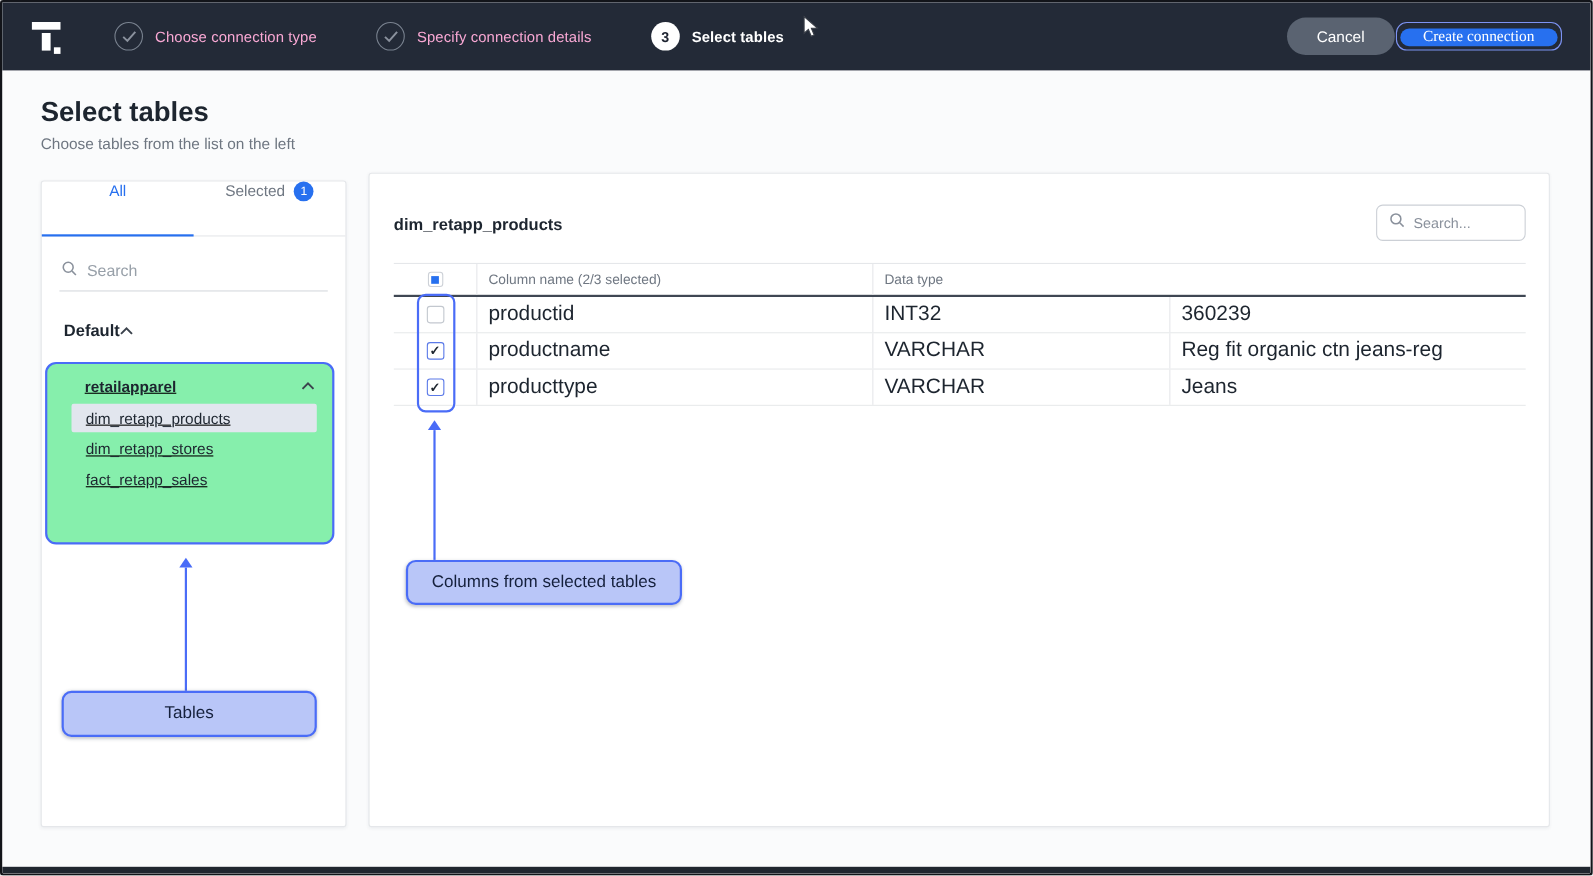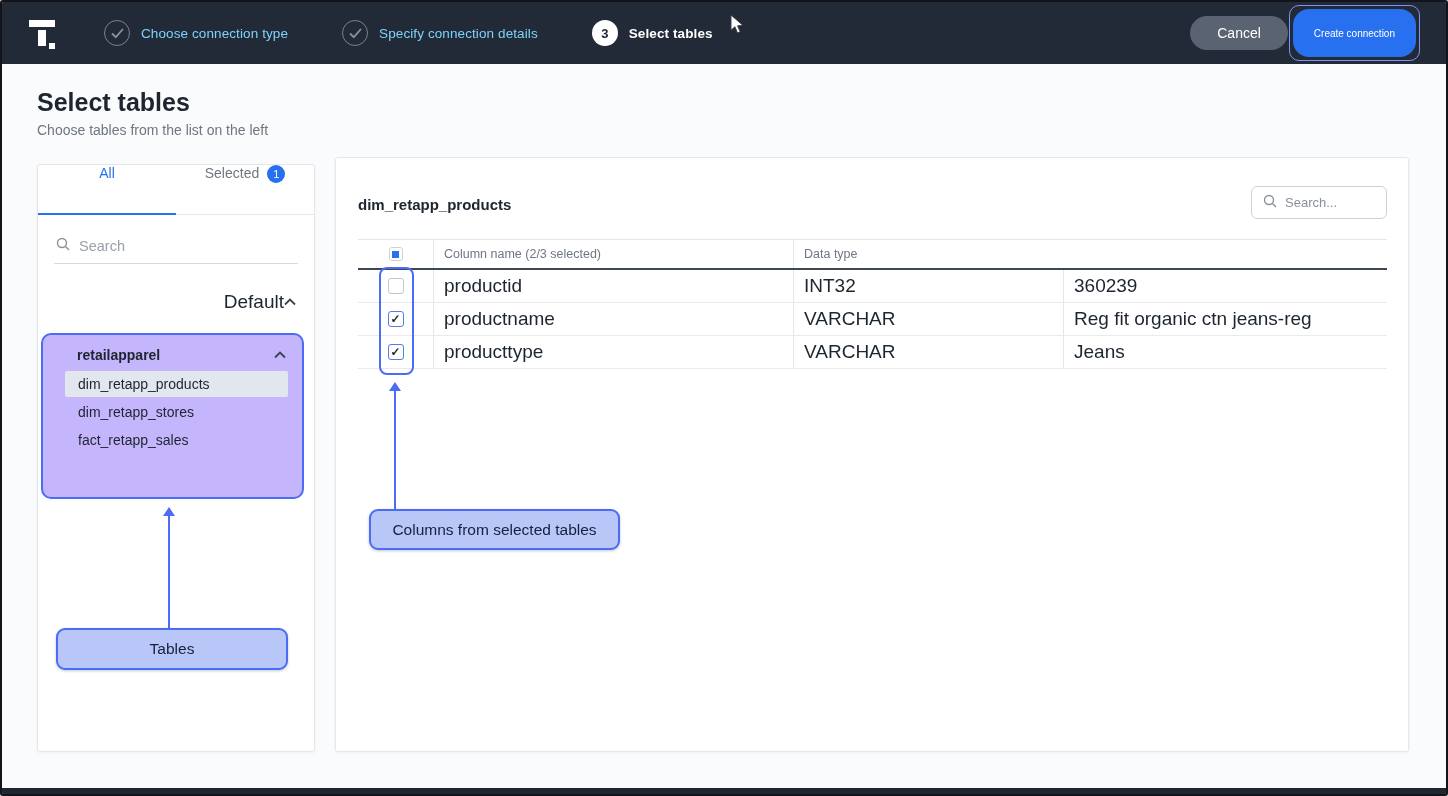--- a/index.html
+++ b/index.html
@@ -24,33 +24,33 @@
   }
   .logo{position:relative;width:30px;height:32px;margin-right:46px;flex:none;}
   .logo .bar-top{position:absolute;top:3px;left:1px;width:26px;height:7px;background:#fff;}
   .logo .bar-v{position:absolute;top:13px;left:10px;width:8px;height:16px;background:#fff;}
   .logo .dot{position:absolute;bottom:0;left:21px;width:6px;height:6px;background:#fff;}
   .step{display:flex;align-items:center;margin-right:54px;}
   .step-circle{
     width:26px;height:26px;border-radius:50%;display:flex;align-items:center;justify-content:center;flex:none;
   }
   .step.done .step-circle{border:1.5px solid #79828f;}
-  .step.done .step-label{color:#7dd3fc;}
+  .step.done .step-label{color:#f9a8d4;}
   .step.active .step-circle{background:#fff;color:#1d2330;font-weight:bold;font-size:13px;}
   .step.active .step-label{color:#fff;font-weight:600;}
   .step-label{margin-left:11px;font-size:13.5px;letter-spacing:.1px;}
   .topbar-actions{margin-left:auto;display:flex;align-items:center;gap:1px;}
   .btn-cancel{
     background:#5a6371;color:#fff;border:none;border-radius:17px;height:34px;padding:0 27px;
     font-size:14px;font-family:inherit;cursor:pointer;
   }
   .create-ring{border:1.5px solid #7d93f2;border-radius:10px;padding:3px;}
   .btn-create{
-    background:var(--accent-blue);color:#fff;border:none;border-radius:16px;height:48px;padding:0 21px;
-    font-size:10px;font-family:Liberation Sans, sans-serif;cursor:pointer;
+    background:var(--accent-blue);color:#fff;border:none;border-radius:16px;height:16px;padding:0 21px;
+    font-size:14px;font-family:Liberation Serif, serif;cursor:pointer;
   }
 
   
   .page-title{position:absolute;left:35px;top:86px;font-size:25px;font-weight:bold;color:#1d252f;}
   .page-subtitle{position:absolute;left:35px;top:120px;font-size:14px;color:#6e7681;}
 
   
   .left-card{
     position:absolute;left:35px;top:162px;width:278px;height:588px;background:#fff;
     border:1px solid #e5e7ea;border-radius:3px;box-shadow:0 1px 3px rgba(20,30,50,.05);
@@ -66,26 +66,26 @@
     background:var(--accent-blue);color:#fff;width:18px;height:18px;border-radius:50%;
     font-size:11px;display:flex;align-items:center;justify-content:center;
   }
   .side-search{
     margin:22px 16px 0 16px;display:flex;align-items:center;gap:9px;
     border-bottom:1px solid #d6d9de;padding:0 2px 8px 2px;
   }
   .side-search input{border:none;outline:none;font-size:14.5px;color:#333;width:100%;background:transparent;font-family:inherit;}
   .side-search input::placeholder{color:#98a0a9;}
   .group-row{
-    display:flex;align-items:center;justify-content:flex-end;
-    padding:27px 18px 11px 20px;font-size:19px;font-weight:normal;color:#1d252f;cursor:pointer;
+    display:flex;align-items:center;justify-content:flex-start;
+    padding:27px 18px 11px 20px;font-size:15px;font-weight:bold;color:#1d252f;cursor:pointer;
   }
   .db-group{
     margin:9px 9px 0 3px;width:263px;height:166px;border:2px solid var(--annotation-border);
-    border-radius:10px;overflow:hidden;background:#c4b5fd;
+    border-radius:10px;overflow:hidden;background:#86efac;text-decoration:underline;
   }
   .db-row{
     display:flex;align-items:center;justify-content:space-between;
     padding:12px 16px 8px 34px;font-size:14px;font-weight:bold;color:#1d252f;cursor:pointer;
   }
   .table-list{padding-left:22px;}
   .table-item{
     width:223px;height:26px;margin-bottom:2px;padding-left:13px;display:flex;align-items:center;
     font-size:14px;color:#1d252f;cursor:pointer;border-radius:2px;
   }

